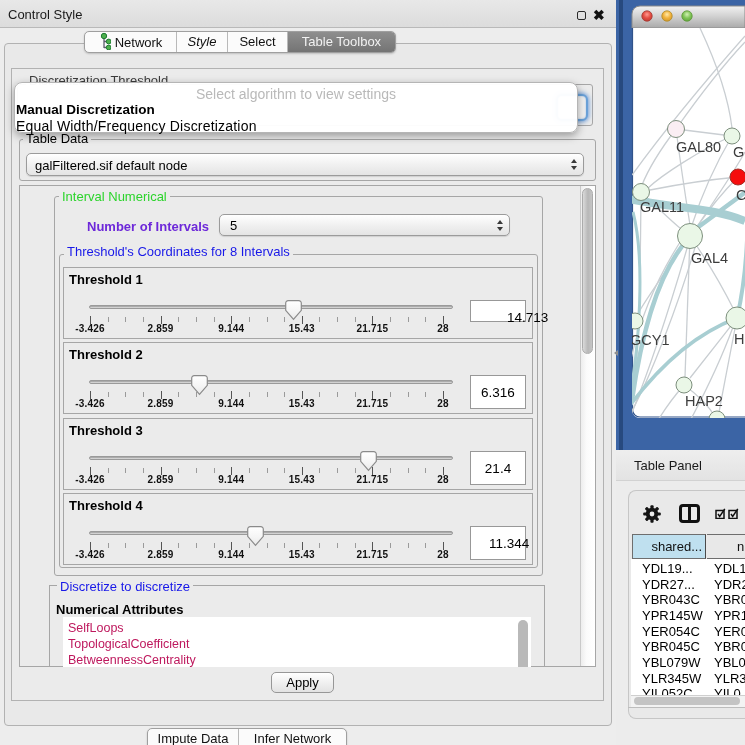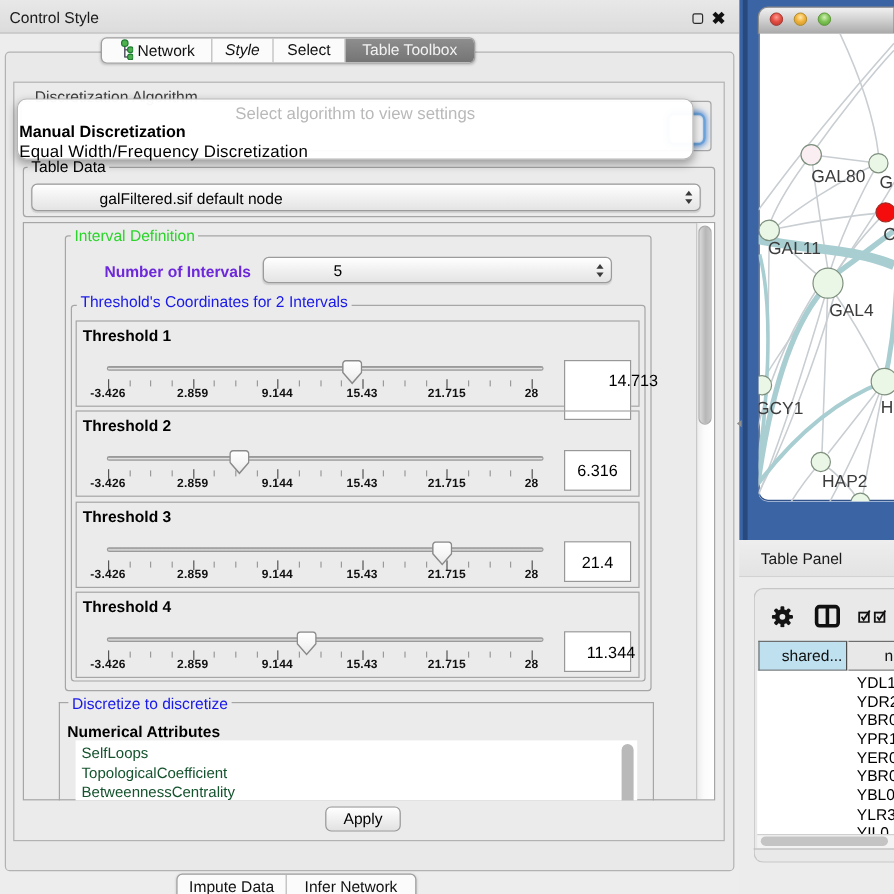--- a/index.html
+++ b/index.html
@@ -1,21 +1,21 @@
 <!DOCTYPE html>
 <html><head><meta charset="utf-8"><style>
 *{margin:0;padding:0;box-sizing:border-box;}
 html,body{width:745px;height:745px;overflow:hidden;background:#ededed;
  font-family:"Liberation Sans",sans-serif;-webkit-font-smoothing:antialiased;}
 .abs{position:absolute;}
 .grp{position:absolute;border:1px solid #a6a6a6;border-radius:3px;}
 .gtitle{position:absolute;font-size:13px;background:#ebebeb;padding:0 3px;line-height:13px;}
 .combo{position:absolute;border:1px solid #9b9b9b;border-radius:5px;
  background:linear-gradient(#ffffff,#f2f2f2 45%,#e4e4e4);box-shadow:0 1px 1px rgba(0,0,0,0.12);}
-.combo .txt{position:absolute;left:8px;top:0;font-size:13px;line-height:21px;color:#000;margin-left:48px;}
+.combo .txt{position:absolute;left:8px;top:0;font-size:13px;line-height:21px;color:#000;}
 .updn{position:absolute;right:6px;top:50%;width:6px;height:11px;margin-top:-5.5px;}
 .updn:before{content:"";position:absolute;left:0;top:0;border-left:3px solid transparent;border-right:3px solid transparent;border-bottom:4px solid #3a3a3a;}
 .updn:after{content:"";position:absolute;left:0;bottom:0;border-left:3px solid transparent;border-right:3px solid transparent;border-top:4px solid #3a3a3a;}
 .tabbar{position:absolute;display:flex;height:22px;border:1px solid #9f9f9f;border-radius:5px;
  background:#fbfbfb;box-shadow:0 1px 2px rgba(0,0,0,0.18);overflow:hidden;}
 .tab{font-size:13px;color:#111;line-height:20px;text-align:center;border-right:1px solid #b9b9b9;}
 .tab:last-child{border-right:none;}
 .tab.sel{background:linear-gradient(#8e8e8e,#747474);color:#f2f2f2;border-right:none;}
 .bold{font-weight:bold;}
 .vbox{position:absolute;background:#fff;border:1px solid #989898;font-size:13.5px;text-align:center;color:#000;}
@@ -40,44 +40,44 @@
         <circle cx="5" cy="4" r="2.7" fill="#4db04d" stroke="#1f7a33" stroke-width="1"></circle>
         <circle cx="9.7" cy="9.5" r="2.4" fill="#4db04d" stroke="#1f7a33" stroke-width="1"></circle>
         <circle cx="9.7" cy="15.5" r="2.4" fill="#4db04d" stroke="#1f7a33" stroke-width="1"></circle>
       </svg>Network</div>
  <div class="tab" style="width:51px;font-style:italic;">Style</div>
  <div class="tab" style="width:60px;">Select</div>
  <div class="tab sel" style="width:107px;">Table Toolbox</div>
 </div>
 
 <div class="grp" style="left:17px;top:84px;width:576px;height:42px;"></div>
-<div class="abs" style="left:26px;top:73px;font-size:13px;color:#3c3c3c;background:#ebebeb;padding:0 3px;">Discretization Algorithm</div>
+<div class="abs" style="left:26px;top:73px;font-size:13px;color:#3c3c3c;background:#ebebeb;padding:0 3px;">Discretization Threshold</div>
 <div class="abs" style="left:556px;top:94px;width:32px;height:27px;border:2px solid #6aa1d8;border-radius:6px;background:#f2f2f2;box-shadow:0 0 4px 1px rgba(90,145,215,0.85), inset 0 0 2px rgba(90,145,215,0.6);"></div>
 
 <div class="grp" style="left:19px;top:139px;width:577px;height:42px;"></div>
 <div class="gtitle" style="left:23px;top:132px;">Table Data</div>
 <div class="combo" style="left:26px;top:153px;width:558px;height:23px;">
   <span class="txt" style="line-height:23px;">galFiltered.sif default node</span>
   <span class="updn"></span>
 </div>
 
 <div class="abs" style="left:19px;top:185px;width:577px;height:482px;background:#ebebeb;border:1px solid #a6a6a6;"></div>
 
 <div class="abs" style="left:580px;top:186px;width:15px;height:480px;background:linear-gradient(to right,#ededed,#fbfbfb 40%,#ffffff);border-left:1px solid #c9c9c9;"></div>
 <div class="abs" style="left:582px;top:188px;width:11px;height:166px;border-radius:6px;background:linear-gradient(to right,#dadada,#b7b7b7 55%,#c6c6c6);border:1px solid #ababab;"></div>
 
 <div class="grp" style="left:54px;top:196px;width:489px;height:380px;"></div>
-<div class="gtitle" style="left:59px;top:190px;color:#2bd42b;">Interval Definition</div>
+<div class="gtitle" style="left:59px;top:190px;color:#2bd42b;">Interval Numerical</div>
 <div class="abs bold" style="left:87px;top:219px;font-size:13px;color:#6d28d9;">Number of Intervals</div>
 <div class="combo" style="left:219px;top:214px;width:291px;height:22px;">
   <span class="txt" style="left:10px;line-height:22px;">5</span>
   <span class="updn"></span>
 </div>
 <div class="grp" style="left:59px;top:254px;width:479px;height:314px;"></div>
-<div class="gtitle" style="left:64px;top:245px;color:#1818e8;">Threshold's Coordinates for 2 Intervals</div>
+<div class="gtitle" style="left:64px;top:245px;color:#1818e8;">Threshold's Coordinates for 8 Intervals</div>
 
 <div class="abs" style="left:63px;top:267px;width:470px;height:72px;border:1px solid #a6a6a6;"></div>
 <div class="abs bold" style="left:69px;top:272px;font-size:13px;">Threshold 1</div>
 <div class="abs" style="left:89px;top:305px;width:364px;height:4px;border-radius:3px;background:linear-gradient(#7e7e7e,#e2e2e2 55%,#bdbdbd);border:1px solid #9a9a9a;"></div>
 <div class="tick" style="left:90.0px;top:316px;height:8px;background:#555;"></div>
 <div class="tick" style="left:107.7px;top:317px;height:5px;background:#9a9a9a;"></div>
 <div class="tick" style="left:125.3px;top:317px;height:5px;background:#9a9a9a;"></div>
 <div class="tick" style="left:142.9px;top:317px;height:5px;background:#9a9a9a;"></div>
 <div class="tick" style="left:160.6px;top:316px;height:8px;background:#555;"></div>
 <div class="tick" style="left:178.2px;top:317px;height:5px;background:#9a9a9a;"></div>
@@ -105,21 +105,21 @@
 <svg class="abs" style="left:285.3px;top:300px;" width="17" height="21" viewBox="0 0 17 21">
 <defs>
       <linearGradient id="th0" x1="0" y1="0" x2="0" y2="1">
         <stop offset="0" stop-color="#ffffff"></stop>
         <stop offset="0.6" stop-color="#f4f4f4"></stop>
         <stop offset="1" stop-color="#e8e8e8"></stop>
       </linearGradient>
     </defs>
 <path d="M3.2 0.7 h10.6 a2.5 2.5 0 0 1 2.5 2.5 v7.2 L8.5 19.4 L0.7 10.4 V3.2 A2.5 2.5 0 0 1 3.2 0.7 z" fill="url(#th0)" stroke="#8a8a8a" stroke-width="1.2"></path>
   </svg>
-<div class="vbox" style="left:470px;top:300px;width:56px;height:50px;line-height:34px;padding-left:36px;">14.713</div>
+<div class="vbox" style="left:470px;top:300px;width:56px;height:22px;line-height:34px;padding-left:36px;">14.713</div>
 <div class="abs" style="left:63px;top:342px;width:470px;height:72px;border:1px solid #a6a6a6;"></div>
 <div class="abs bold" style="left:69px;top:347px;font-size:13px;">Threshold 2</div>
 <div class="abs" style="left:89px;top:380px;width:364px;height:4px;border-radius:3px;background:linear-gradient(#7e7e7e,#e2e2e2 55%,#bdbdbd);border:1px solid #9a9a9a;"></div>
 <div class="tick" style="left:90.0px;top:391px;height:8px;background:#555;"></div>
 <div class="tick" style="left:107.7px;top:392px;height:5px;background:#9a9a9a;"></div>
 <div class="tick" style="left:125.3px;top:392px;height:5px;background:#9a9a9a;"></div>
 <div class="tick" style="left:142.9px;top:392px;height:5px;background:#9a9a9a;"></div>
 <div class="tick" style="left:160.6px;top:391px;height:8px;background:#555;"></div>
 <div class="tick" style="left:178.2px;top:392px;height:5px;background:#9a9a9a;"></div>
 <div class="tick" style="left:195.9px;top:392px;height:5px;background:#9a9a9a;"></div>
@@ -234,21 +234,21 @@
       </linearGradient>
     </defs>
 <path d="M3.2 0.7 h10.6 a2.5 2.5 0 0 1 2.5 2.5 v7.2 L8.5 19.4 L0.7 10.4 V3.2 A2.5 2.5 0 0 1 3.2 0.7 z" fill="url(#th3)" stroke="#8a8a8a" stroke-width="1.2"></path>
   </svg>
 <div class="vbox" style="left:470px;top:526px;width:56px;height:34px;line-height:34px;padding-left:18px;">11.344</div>
 
 <div class="abs" style="left:49px;top:585px;width:496px;height:82px;border:1px solid #a6a6a6;border-bottom:none;"></div>
 <div class="gtitle" style="left:57px;top:580px;color:#1818e8;">Discretize to discretize</div>
 <div class="abs bold" style="left:56px;top:602px;font-size:13px;">Numerical Attributes</div>
 <div class="abs" style="left:63px;top:617px;width:468px;height:50px;background:#fff;overflow:hidden;">
-<div class="abs" style="left:5px;top:3px;font-size:12.5px;line-height:16.2px;color:#14532d;">SelfLoops<br>TopologicalCoefficient<br>BetweennessCentrality</div>
+<div class="abs" style="left:5px;top:3px;font-size:12.5px;line-height:16.2px;color:#be185d;">SelfLoops<br>TopologicalCoefficient<br>BetweennessCentrality</div>
 </div>
 <div class="abs" style="left:518px;top:620px;width:10px;height:47px;border-radius:5px 5px 0 0;background:#b9b9b9;"></div>
 
 <div class="abs" style="left:271px;top:672px;width:63px;height:21px;border:1px solid #979797;border-radius:5px;background:linear-gradient(#ffffff,#e2e2e2);font-size:13px;text-align:center;line-height:19px;">Apply</div>
 <div class="tabbar" style="left:147px;top:728px;">
  <div class="tab" style="width:91px;">Impute Data</div>
  <div class="tab" style="width:107px;">Infer Network</div>
 </div>
 
 <div class="abs" style="left:14px;top:82px;width:564px;height:51px;background:rgba(255,255,255,0.97);border:1px solid #b5b5b5;border-radius:8px;box-shadow:0 3px 8px rgba(0,0,0,0.35);"></div>
@@ -380,18 +380,19 @@
 <rect x="1" y="2.5" width="8" height="8"></rect>
       <path d="M3 6 L4.7 8.5 L9.8 0.8"></path>
 <rect x="14" y="2.5" width="8" height="8"></rect>
       <path d="M16 6 L17.7 8.5 L22.8 0.8"></path>
 </g>
 </svg>
 
 <div class="abs" style="left:632px;top:534px;width:74px;height:25px;background:#bfe0ef;border:1px solid #6e6e6e;border-right:1px solid #4a4a4a;font-size:13px;text-align:right;padding-right:3px;line-height:23px;color:#111;">shared...</div>
 <div class="abs" style="left:707px;top:534px;width:38px;height:25px;background:#e8e8e8;border-top:1px solid #6e6e6e;border-bottom:1px solid #6e6e6e;font-size:13px;line-height:23px;color:#111;padding-left:30px;">n</div>
 <div class="abs" style="left:631px;top:559px;width:114px;height:136px;background:#fff;overflow:hidden;">
+  <div class="abs" style="left:11px;top:2px;font-size:13px;line-height:15.65px;color:#000;">YDL19...<br>YDR27...<br>YBR043C<br>YPR145W<br>YER054C<br>YBR045C<br>YBL079W<br>YLR345W<br>YIL052C</div>
   <div class="abs" style="left:83px;top:2px;font-size:13px;line-height:15.65px;color:#000;">YDL1<br>YDR2<br>YBR0<br>YPR1<br>YER0<br>YBR0<br>YBL0<br>YLR3<br>YIL0</div>
 </div>
 <div class="abs" style="left:631px;top:695px;width:114px;height:12px;background:#f3f3f3;border-top:1px solid #cfcfcf;"></div>
 <div class="abs" style="left:634px;top:697px;width:106px;height:8px;border-radius:4px;background:#c4c4c4;"></div>
 <div class="abs" style="left:628px;top:707px;width:117px;height:1px;background:#bdbdbd;"></div>
 
 <div class="abs" style="left:614px;top:350px;width:0;height:0;border-top:3px solid transparent;border-bottom:3px solid transparent;border-right:4px solid #8f8f8f;"></div>
 </body></html>

